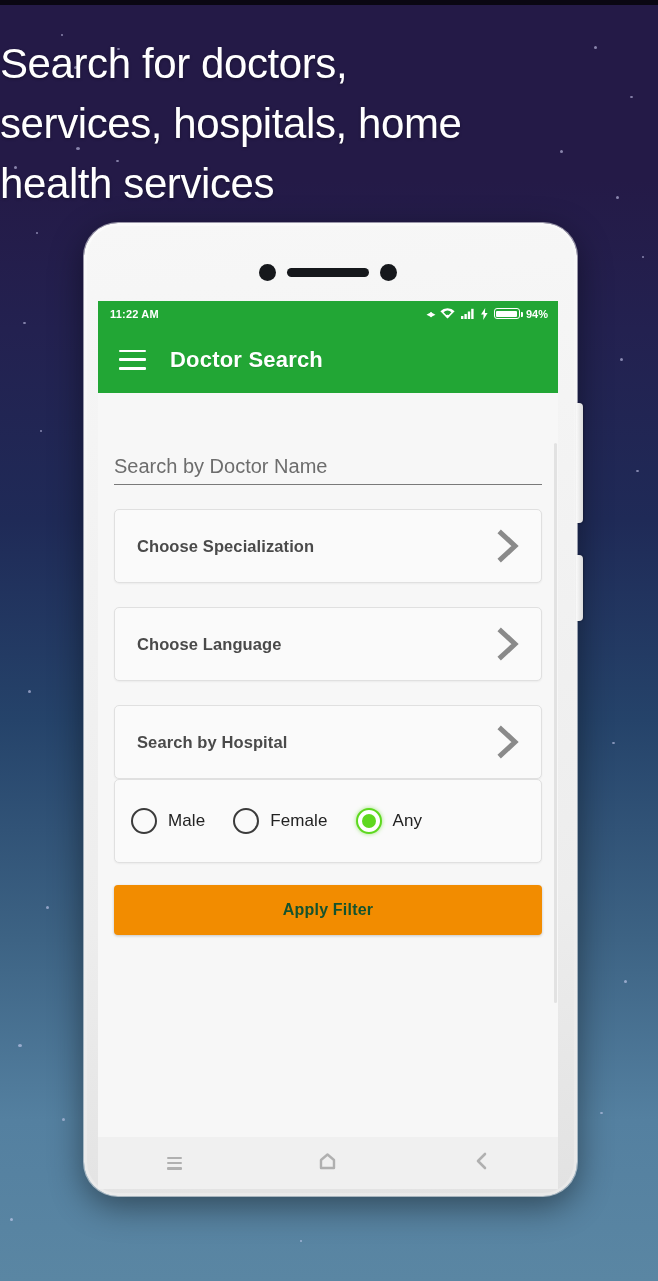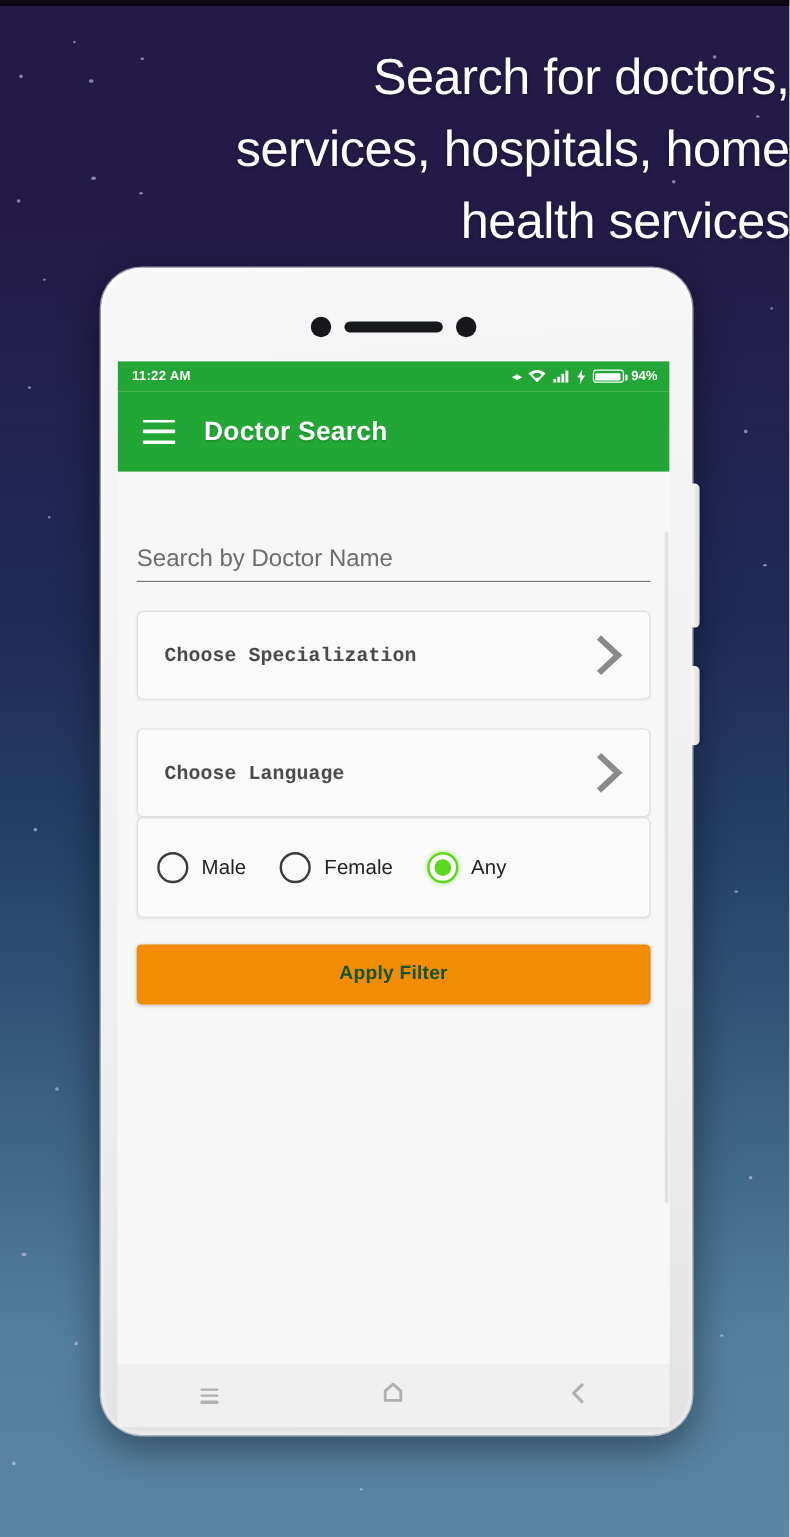--- a/index.html
+++ b/index.html
@@ -30,21 +30,21 @@
   }
   
   .stars { position:absolute; inset:0; pointer-events:none; }
   .star {
     position:absolute; border-radius:50%;
     background:rgba(220,220,255,0.55);
   }
   
   .headline {
     position:absolute; top:34px; left:0; width:658px;
-    text-align:right;
+    text-align:left;
     color:#ffffff;
     font-size:42px;
     line-height:60px;
     font-weight:400;
     letter-spacing:-0.4px;
     text-shadow:0 1px 3px rgba(0,0,0,0.35);
   }
   
   .phone {
     position:absolute;
@@ -181,21 +181,20 @@
   .opt-card {
     margin-top:24px;
     height:74px;
     background:#fafafa;
     border:1px solid #e0e0e0;
     border-radius:5px;
     display:flex; align-items:center;
     padding:0 18px 0 22px;
     box-shadow:0 1px 2px rgba(0,0,0,0.05);
     cursor:pointer;
-    font-family:Liberation Mono, monospace;
   }
   .opt-label {
     font-size:16.5px;
     font-weight:700;
     color:#4a4a4a;
     letter-spacing:0.1px;
   }
   .chev {
     margin-left:auto;
     width:28px; height:36px;
@@ -400,20 +399,28 @@
 
         <div class="opt-card">
           <span class="opt-label">Choose Language</span>
           <span class="chev">
             <svg width="28" height="36" viewBox="0 0 28 36">
               <path d="M6 5 L20 18 L6 31" fill="none" stroke="#8a8a8a" stroke-width="5" stroke-linecap="square" stroke-linejoin="miter"></path>
             </svg>
           </span>
         </div>
 
+        <div class="opt-card">
+          <span class="opt-label">Search by Hospital</span>
+          <span class="chev">
+            <svg width="28" height="36" viewBox="0 0 28 36">
+              <path d="M6 5 L20 18 L6 31" fill="none" stroke="#8a8a8a" stroke-width="5" stroke-linecap="square" stroke-linejoin="miter"></path>
+            </svg>
+          </span>
+        </div>
 
         
         <div class="gender-card">
           <div class="radio-opt">
             <span class="radio"></span>
             <span class="radio-label">Male</span>
           </div>
           <div class="radio-opt">
             <span class="radio"></span>
             <span class="radio-label">Female</span>

